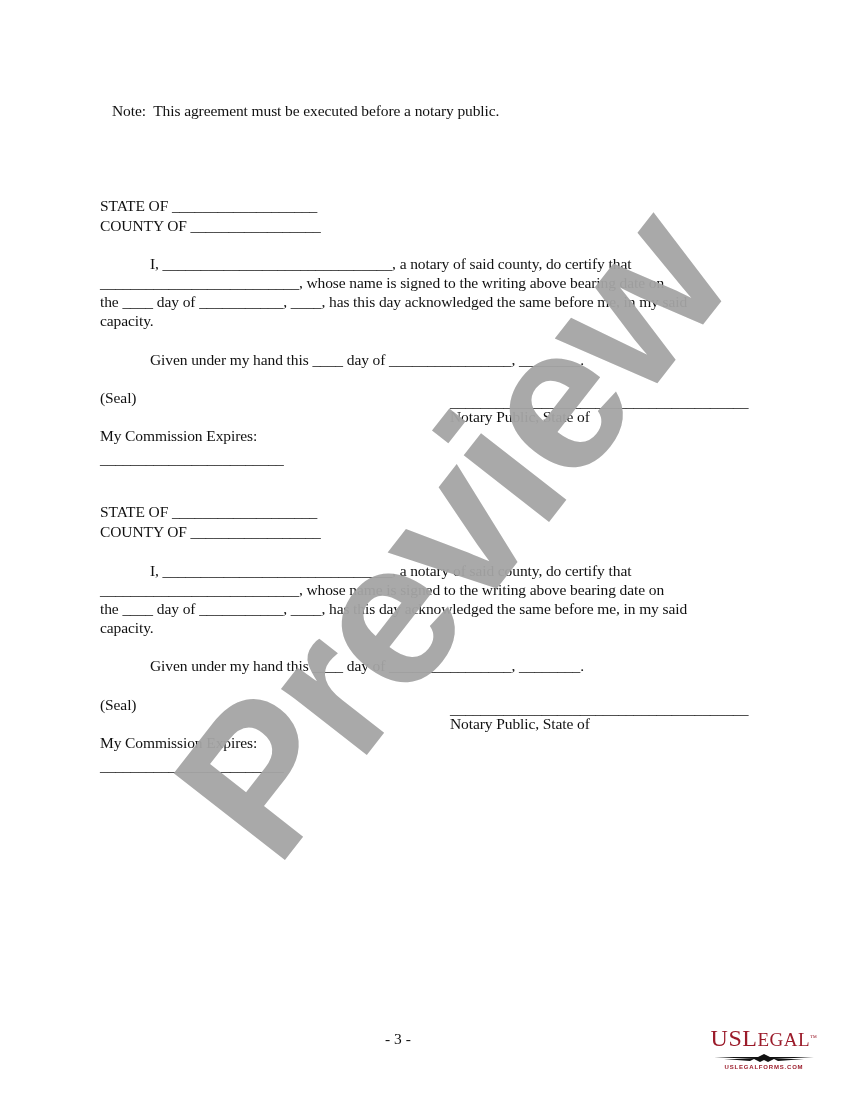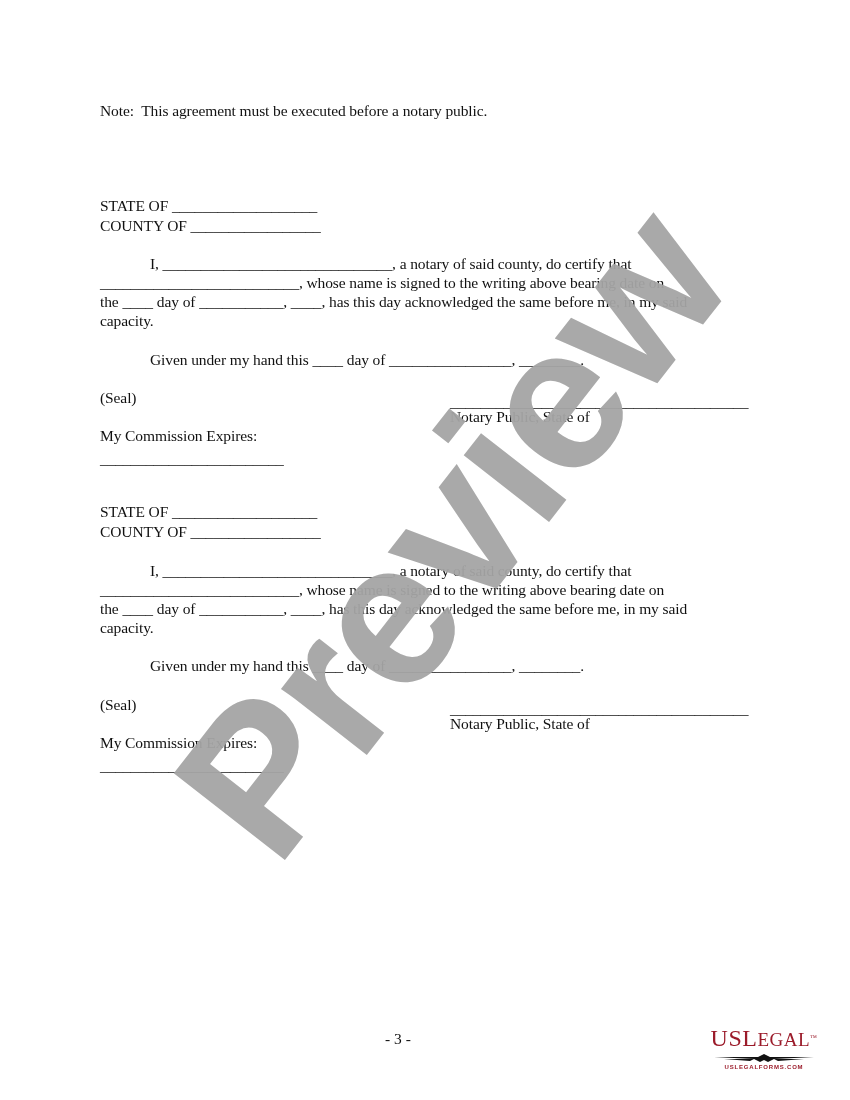--- a/index.html
+++ b/index.html
@@ -18,21 +18,21 @@
     .logo-main { font-family: "Liberation Serif", serif; color: #9b1b2a; font-size: 24px; line-height: 24px; letter-spacing: 0.5px; }
     .logo-main .small { font-size: 19px; }
     .logo-tm { font-size: 7px; vertical-align: top; color: #9b1b2a; }
     .logo-wing { display: block; margin: 2px auto 0; }
     .logo-url { font-family: "Liberation Sans", sans-serif; font-size: 6px; color: #9b1b2a; letter-spacing: 0.8px; font-weight: bold; margin-top: 1px; }
   </style>
 </head>
 <body>
 
 <div>
-  <div class="line" style="left:100px; top:101px;">Note:  This agreement must be executed before a notary public.</div>
+  <div class="line" style="left:112px; top:101px;">Note:  This agreement must be executed before a notary public.</div>
 
   <div>
     <div class="line" style="left:100px; top:196px;">STATE OF ___________________</div>
     <div class="line" style="left:100px; top:216px;">COUNTY OF _________________</div>
     <div class="line" style="left:150px; top:254px;">I, ______________________________, a notary of said county, do certify that</div>
     <div class="line" style="left:100px; top:273px;">__________________________, whose name is signed to the writing above bearing date on</div>
     <div class="line" style="left:100px; top:292px;">the ____ day of ___________, ____, has this day acknowledged the same before me, in my said</div>
     <div class="line" style="left:100px; top:311px;">capacity.</div>
     <div class="line" style="left:150px; top:350px;">Given under my hand this ____ day of ________________, ________.</div>
     <div class="line" style="left:100px; top:388px;">(Seal)</div>

